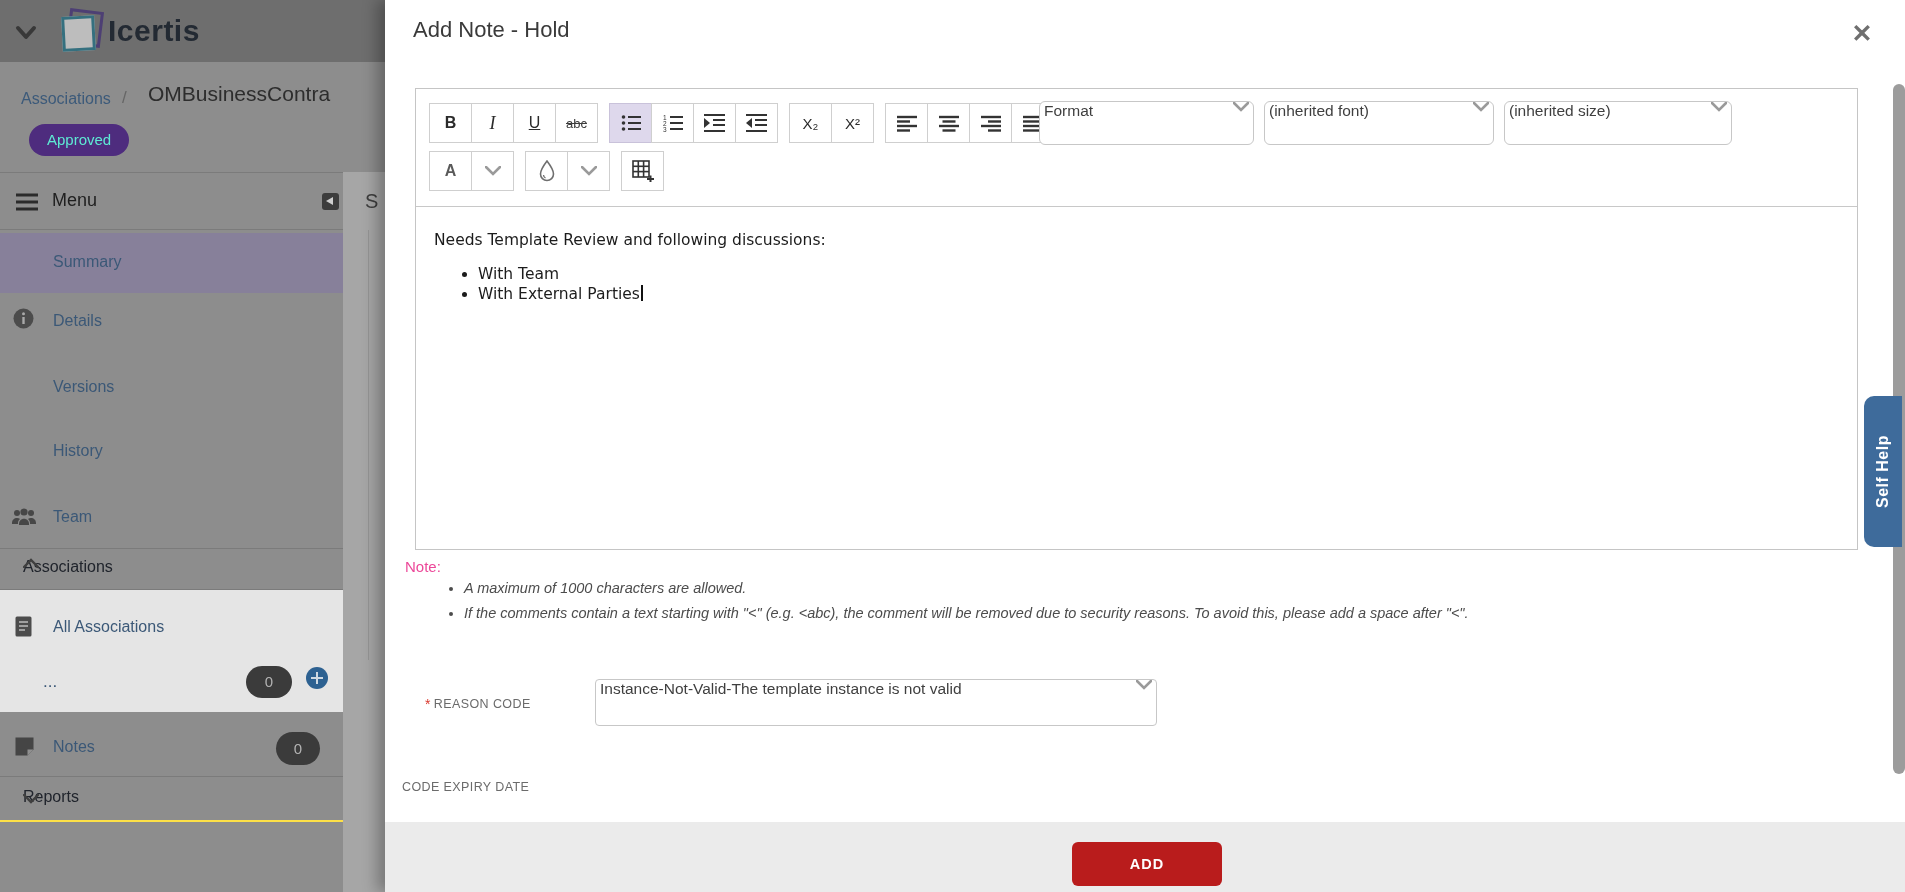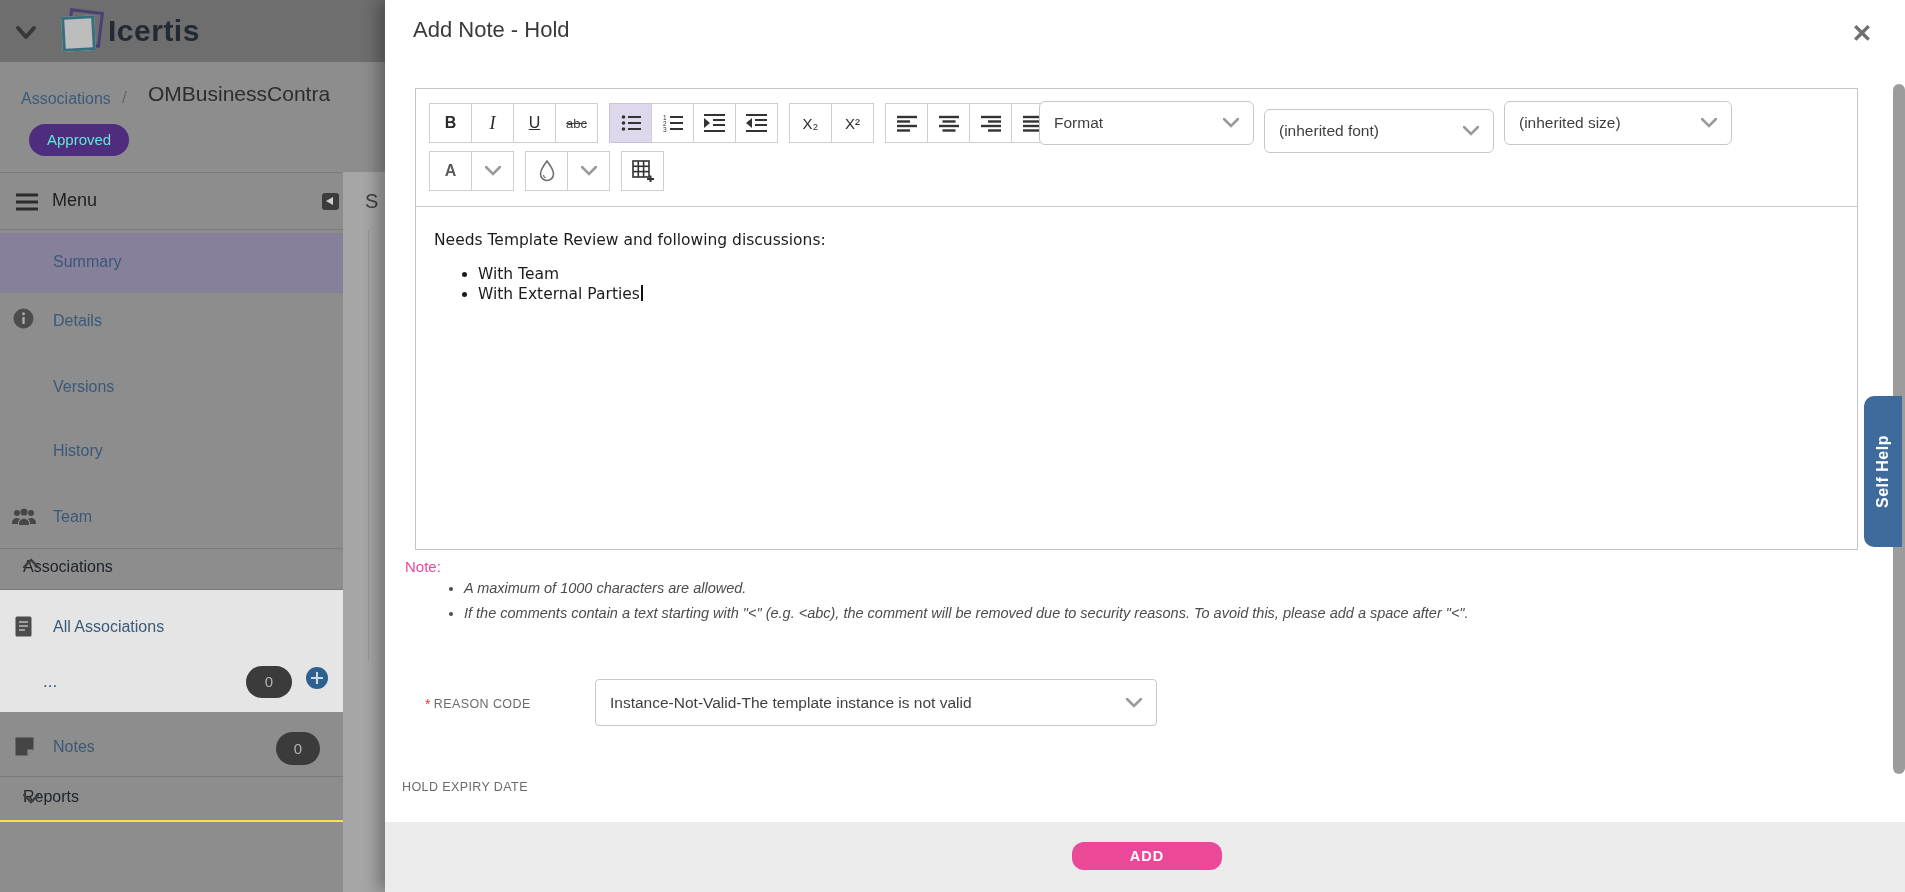--- a/index.html
+++ b/index.html
@@ -80,25 +80,25 @@
   .tb-btn{box-sizing:border-box;width:43px;height:40px;border:1px solid #cfcfcf;margin-left:-1px;background:#fff;
     display:flex;align-items:center;justify-content:center;font-size:16px;color:#2b2b2b;cursor:pointer;}
   .tb-group .tb-btn:first-child{margin-left:0;}
   .tb-btn.active{background:#ded8ec;border-color:#c9c2da;}
   .tb-b{font-weight:bold;}
   .tb-i{font-style:italic;font-family:"Liberation Serif",serif;font-size:18px;}
   .tb-u{text-decoration:underline;}
   .tb-s{text-decoration:line-through;font-size:13px;color:#3c3c3c;}
   .tb-sub,.tb-sup{font-size:15px;}
   .select{position:absolute;box-sizing:border-box;height:44px;border:1px solid #c7c7c7;border-radius:6px;
-    background:#fff;font-size:15.5px;color:#3f3f3f;display:flex;align-items:center;padding:0 14px;cursor:pointer;}
+    background:#fff;font-size:15.5px;color:#3f3f3f;display:flex;align-items:flex-start;padding:0 4px;cursor:pointer;}
   .select .sel-label{flex:1;}
   .sel-chev{width:16px;height:10px;color:#9a9a9a;flex:none;}
   #sel-format{left:623px;top:12px;width:215px;}
-  #sel-font{left:848px;top:20px;width:230px;}
+  #sel-font{left:848px;top:12px;width:230px;}
   #sel-size{left:1088px;top:12px;width:228px;}
 
   #editor-content{position:absolute;left:0;top:118px;width:100%;height:343px;
     font-family:"DejaVu Sans",sans-serif;font-size:15.5px;color:#1c1c1c;}
   #editor-content p{margin:24px 0 0 18px;}
   #editor-content ul{margin:15px 0 0 0;padding-left:62px;}
   #editor-content li{line-height:20px;}
   #text-caret{display:inline-block;width:2px;height:16px;background:#111;vertical-align:-2px;margin-left:1px;}
 
   #note-block{left:20px;top:558px;width:1400px;}
@@ -112,22 +112,22 @@
   #reason-required{color:#d9372c;font-size:14px;margin-right:3px;vertical-align:-1px;}
   #reason-select{left:210px;top:7px;width:562px;height:47px;border-radius:4px;}
   #expiry-row{left:0px;top:756px;width:800px;height:60px;}
   #expiry-label{position:absolute;left:17px;top:24px;}
   #date-field{position:absolute;left:184px;top:6px;width:231px;height:51px;box-sizing:border-box;
     border:1px solid #b5b5b5;border-radius:8px;display:flex;align-items:center;padding:0 12px;cursor:text;}
   #date-value{flex:1;font-size:16.5px;color:#3a3a3a;}
   .cal-icon{width:24px;height:24px;color:#555;}
 
   #modal-footer{left:0;top:822px;width:1520px;height:70px;background:#ebebeb;}
-  #add-btn{position:absolute;left:687px;top:20px;width:150px;height:28px;background:#ec4899;border:none;
-    border-radius:12px;color:#fff;font-size:14.5px;font-weight:bold;letter-spacing:1px;cursor:pointer;
+  #add-btn{position:absolute;left:687px;top:20px;width:150px;height:44px;background:#b91c1c;border:none;
+    border-radius:6px;color:#fff;font-size:14.5px;font-weight:bold;letter-spacing:1px;cursor:pointer;
     font-family:"Liberation Sans",sans-serif;}
   #scrollbar-thumb{left:1508px;top:84px;width:12px;height:690px;background:#9c9c9c;border-radius:6px;}
 
   #self-help{left:1864px;top:396px;width:38px;height:151px;background:#3e6b9b;border-radius:10px 0 0 10px;z-index:60;
     display:flex;align-items:center;justify-content:center;cursor:pointer;}
   #self-help span{writing-mode:vertical-rl;transform:rotate(180deg);color:#fff;font-size:16px;font-weight:bold;letter-spacing:.5px;}
 
   svg{display:block;}
 </style>
 </head>
@@ -466,21 +466,21 @@
         <span class="sel-label">Instance-Not-Valid-The template instance is not valid</span>
         <span class="sel-chev">
             <svg width="16" height="10" viewBox="0 0 16 10">
               <polyline points="1,1 8,8 15,1" fill="none" stroke="currentColor" stroke-width="2.6" stroke-linecap="round"></polyline>
             </svg>
           </span>
       </div>
     </div>
 
     <div id="expiry-row" class="abs">
-      <span id="expiry-label" class="field-label">HOLD EXPIRY DATE</span>
+      <span id="expiry-label" class="field-label">CODE EXPIRY DATE</span>
     </div>
 
     <div id="modal-footer" class="abs">
       <button id="add-btn">ADD</button>
     </div>
 
     <div id="scrollbar-thumb" class="abs"></div>
   </div>
 
   <div id="self-help" class="abs">

